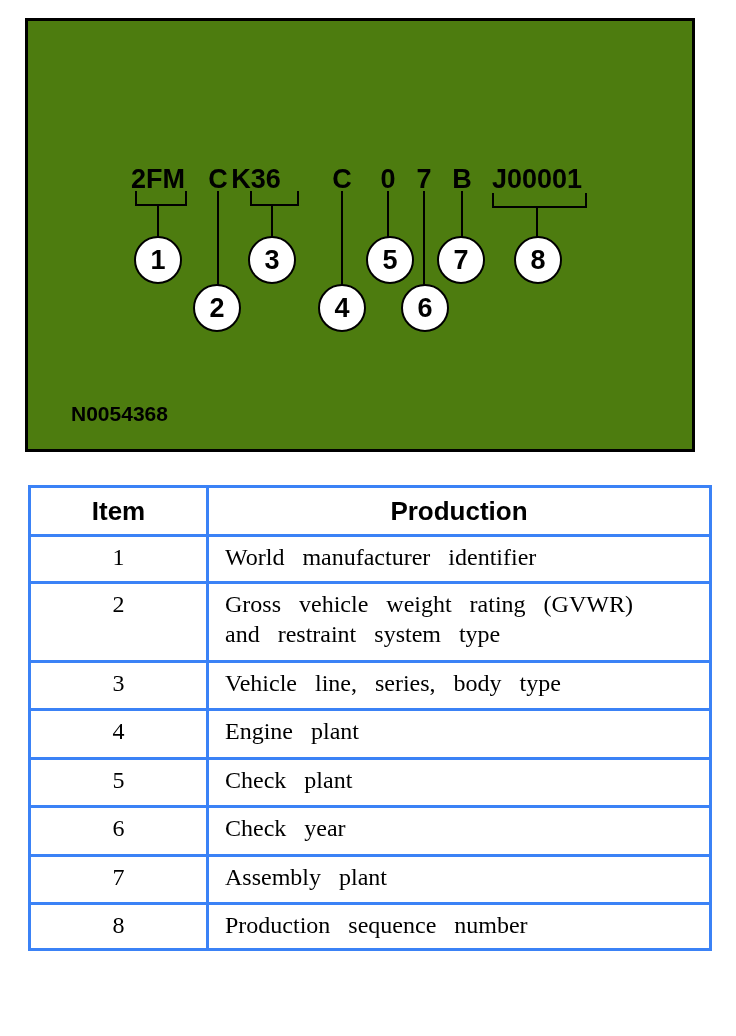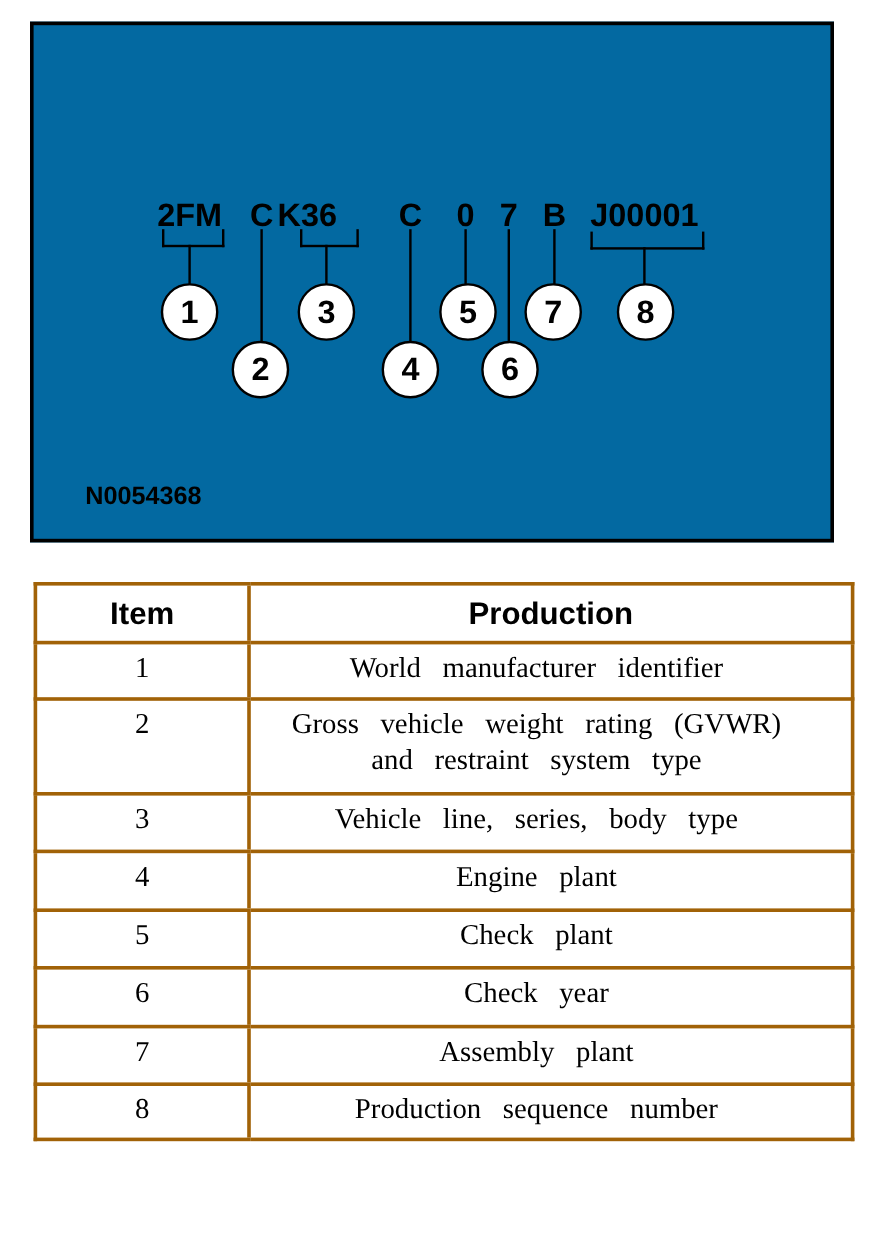--- a/index.html
+++ b/index.html
@@ -1,43 +1,43 @@
 <!DOCTYPE html>
 <html><head>
 <meta charset="utf-8">
 <style>
   html,body{margin:0;padding:0;background:#ffffff;}
   .page{position:relative;width:736px;height:1036px;background:#fff;
         font-family:"Liberation Sans",sans-serif;color:#000;overflow:hidden;}
 
   
   .figure-box{position:absolute;left:25px;top:18px;width:664px;height:428px;
-              border:3px solid #000;background:#0369a1;}
+              border:3px solid #000;background:#4d7c0f;}
   .vin-char{position:absolute;top:145px;transform:translateX(-50%);
             font-weight:bold;font-size:27px;line-height:27px;white-space:nowrap;}
   .bracket{position:absolute;height:13px;
            border-left:2px solid #000;border-right:2px solid #000;border-bottom:2px solid #000;}
   .stem,.vline{position:absolute;width:2px;background:#000;}
   .callout{position:absolute;width:48px;height:48px;border:2.5px solid #000;border-radius:50%;
            box-sizing:border-box;display:flex;align-items:center;justify-content:center;
            font-weight:bold;font-size:27px;background:#fff;}
   .fig-caption{position:absolute;left:43px;top:381px;font-weight:bold;font-size:21px;}
 
   
   .vin-table{position:absolute;left:28px;top:485px;width:684px;
              border-collapse:collapse;table-layout:fixed;}
-  .vin-table,.vin-table td,.vin-table th{border:3px solid #a16207;}
+  .vin-table,.vin-table td,.vin-table th{border:3px solid #3b82f6;}
   .vin-table th{font-family:"Liberation Sans",sans-serif;font-weight:bold;font-size:26px;
                 text-align:center;vertical-align:middle;height:46px;padding:0;}
   .vin-table td{font-family:"Liberation Serif",serif;font-size:24px;vertical-align:top;}
   .vin-table col.c-item{width:178px;}
   td.item-cell{text-align:center;padding:5px 0 4px 0;line-height:30px;
                border-right:2px solid #000 !important;}
   th.item-head{border-right:2px solid #000 !important;}
-  td.desc-cell{padding:5px 40px 4px 16px;word-spacing:12px;line-height:30px;text-align:center;}
+  td.desc-cell{padding:5px 40px 4px 16px;word-spacing:12px;line-height:30px;}
   tr.r1 td{height:35px;} tr.r2 td{height:67px;} tr.r3 td{height:36px;}
   tr.r4 td{height:37px;} tr.r5 td{height:36px;} tr.r6 td{height:37px;}
   tr.r7 td{height:36px;} tr.r8 td{height:34px;}
 </style>
 </head>
 <body>
 
 <div class="page">
 
   <div class="figure-box">

